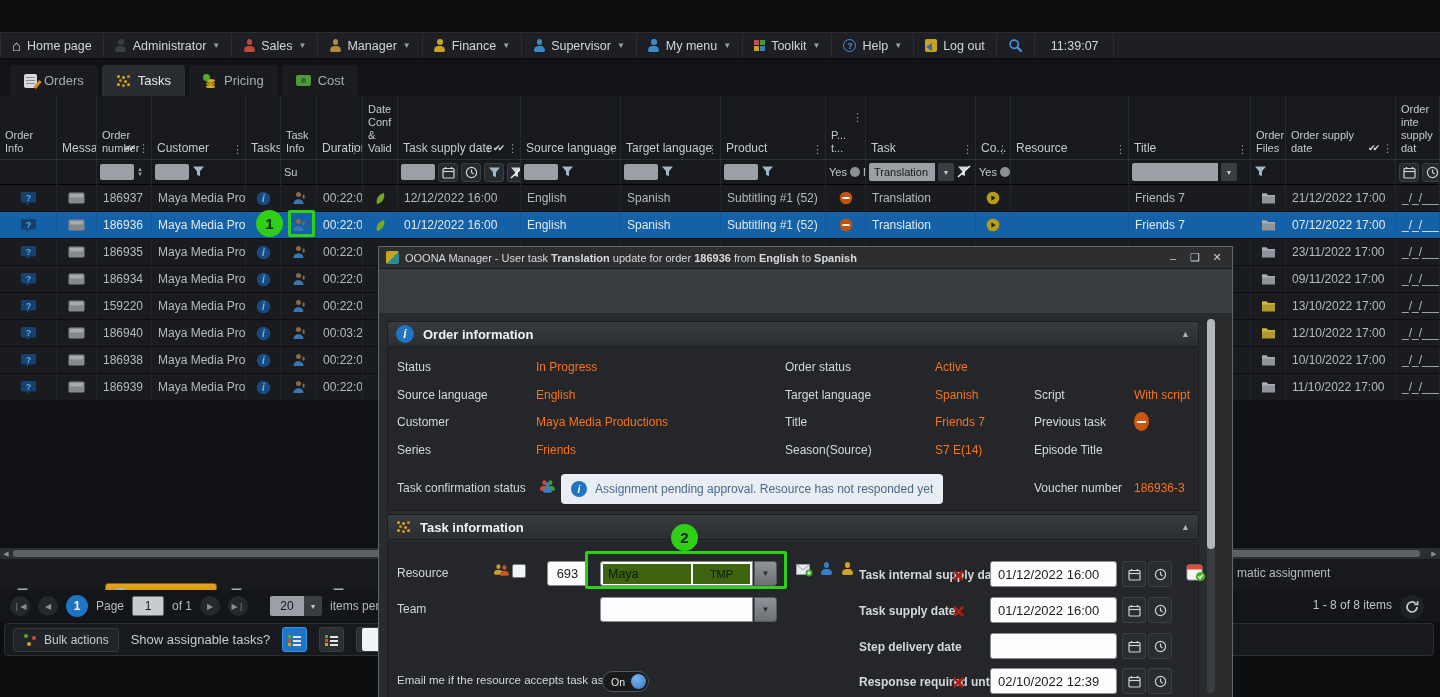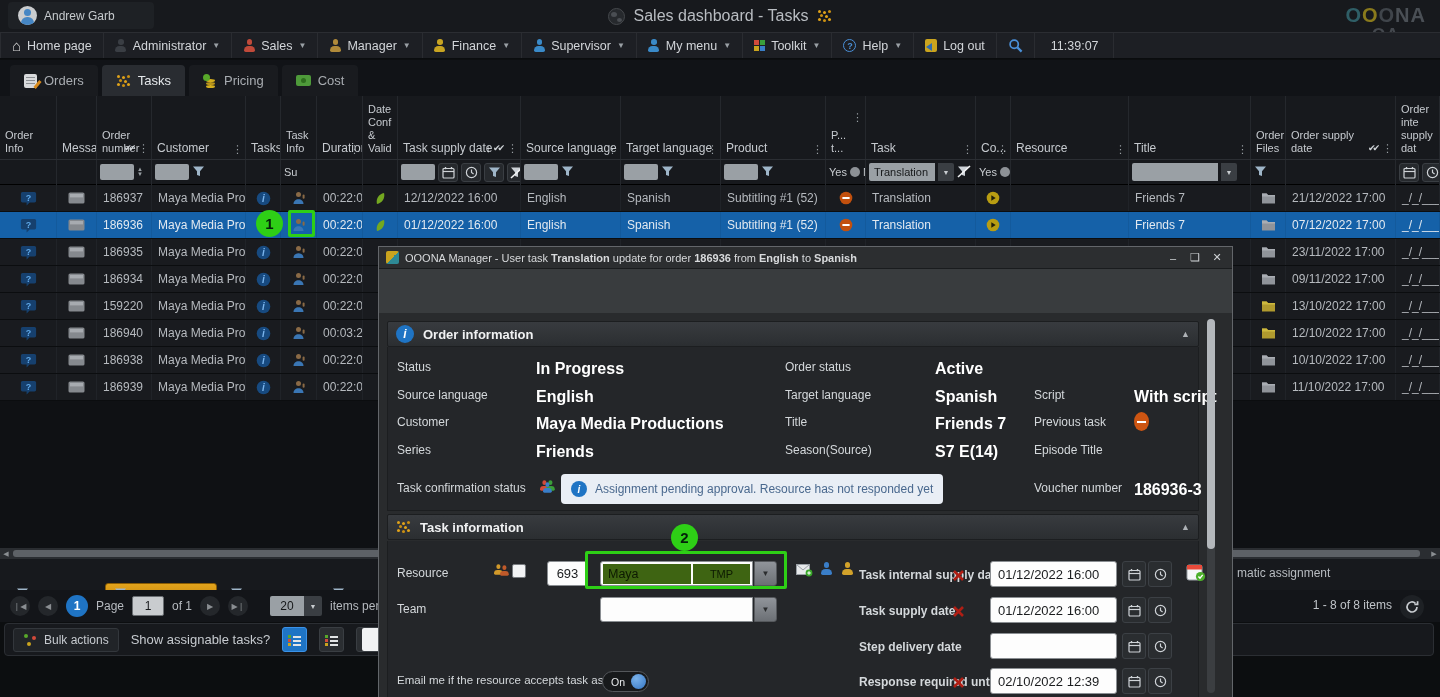--- a/index.html
+++ b/index.html
@@ -124,21 +124,21 @@
   .b { font-weight:bold; }
   .calperson { width:16px; height:16px; background:#f2f3f4; border-radius:2px; position:relative; }
   .calperson::before { content:''; position:absolute; left:0; top:0; width:16px; height:4px; background:#d24a3a; border-radius:2px 2px 0 0; }
   .calperson::after { content:''; position:absolute; left:4px; top:6px; width:8px; height:8px; border-radius:50% 50% 2px 2px; background:#3a7ec8; }
   #m-body { position:absolute; left:0; top:66px; width:100%; height:385px; background:#292b2d; }
   .sec-bar { position:absolute; left:8px; width:812px; height:26px; background:linear-gradient(#383b3f,#2b2e31); border:1px solid #1c1e20; border-radius:2px; display:flex; align-items:center; gap:9px; padding:0 8px; color:#f0f1f2; font-size:13px; font-weight:bold; }
   .sec-bar .collapse { position:absolute; right:8px; color:#aeb2b6; font-size:9px; font-weight:normal; }
   .sec-body { position:absolute; left:8px; width:812px; background:#242629; border:1px solid #1c1e20; border-top:none; }
   .iblue { width:18px; height:18px; border-radius:50%; background:#1f74c4; color:#fff; font-size:12px; font-weight:bold; font-style:italic; display:inline-flex; align-items:center; justify-content:center; }
   .flabel { position:absolute; color:#d4d8db; font-size:12px; white-space:nowrap; }
-  .fvalue { position:absolute; color:#ffffff; font-size:16px; font-weight:bold; white-space:nowrap; }
+  .fvalue { position:absolute; color:#f97316; font-size:12px; font-weight:normal; white-space:nowrap; }
   .banner { position:absolute; background:#e9eef5; border-radius:4px; display:flex; align-items:center; gap:8px; padding:0 10px; font-size:12px; color:#49688e; white-space:nowrap; }
   .banner .iblue { width:16px; height:16px; font-size:10px; flex:none; }
   .prevtask-ico { position:absolute; width:15px; height:19px; }
   .prevtask-ico::before { content:''; position:absolute; inset:0; background:#cd5512; border-radius:50%; }
   .prevtask-ico::after { content:''; position:absolute; left:3px; top:8.5px; width:9px; height:2.5px; background:#fff; }
   .people2 { position:relative; width:16px; height:14px; }
   .people2 .p-ico { position:absolute; transform:scale(0.8); }
   .m-input { position:absolute; background:#fdfdfd; border:1px solid #8a8e92; border-radius:3px; color:#1a1c1e; font-size:13px; font-family:"Liberation Sans",sans-serif; padding:0 7px; }
   .m-input.ctr { text-align:center; padding:0; }
   .combo { position:absolute; background:#fdfdfd; border:1px solid #8a8e92; border-radius:3px 0 0 3px; display:flex; align-items:center; padding:2px; gap:2px; }
@@ -156,35 +156,20 @@
 
   
   .ann-circle { position:absolute; width:27px; height:27px; border-radius:50%; background:#2ecf16; color:#04210a; font-weight:bold; font-size:15px; display:flex; align-items:center; justify-content:center; z-index:120; }
   .ann-box { position:absolute; border:3px solid #2ecf16; border-radius:2px; z-index:120; }
 </style>
 </head>
 <body>
 
 <div id="app">
 
-  <div id="topbar">
-    <div class="user-chip">
-      <span class="avatar"></span>
-      <span class="nm">Andrew Garb</span>
-    </div>
-    <div class="app-title">
-      <span class="globe"></span>
-      <span>Sales dashboard - Tasks</span>
-      <span class="dots-ico"></span>
-    </div>
-    <div class="logo">
-      <div class="l1" id="logo-top"><span style="color: rgb(47, 94, 102);">O</span><span style="color: rgb(138, 122, 28);">O</span><span style="color: rgb(63, 68, 74);">O</span><span style="color: rgb(74, 79, 85);">N</span><span style="color: rgb(74, 79, 85);">A</span></div>
-      <div class="l2">QA</div>
-    </div>
-  </div>
 
   <div id="menubar">
       <div class="menu-item">
         <span class="home-glyph">⌂</span>
         <span>Home page</span>
       </div>
       <div class="menu-item">
         <span class="p-ico" style="--c: #3a3e44;"></span>
         <span>Administrator</span>
         <span class="dd">▼</span>

